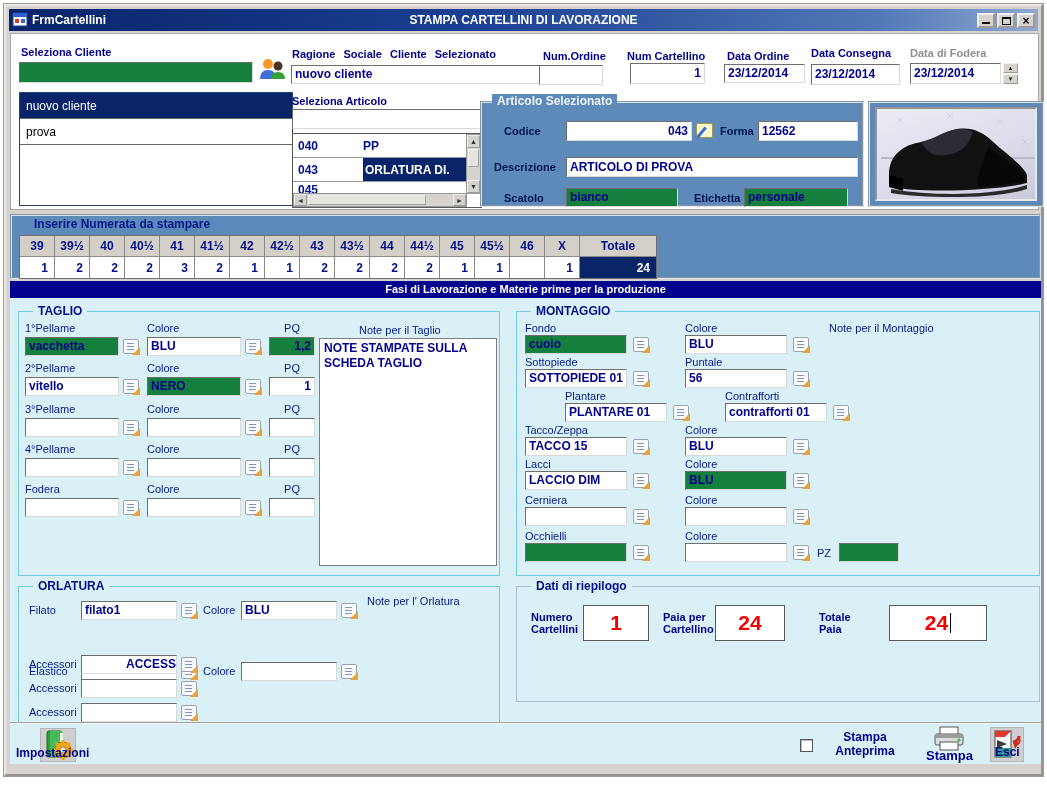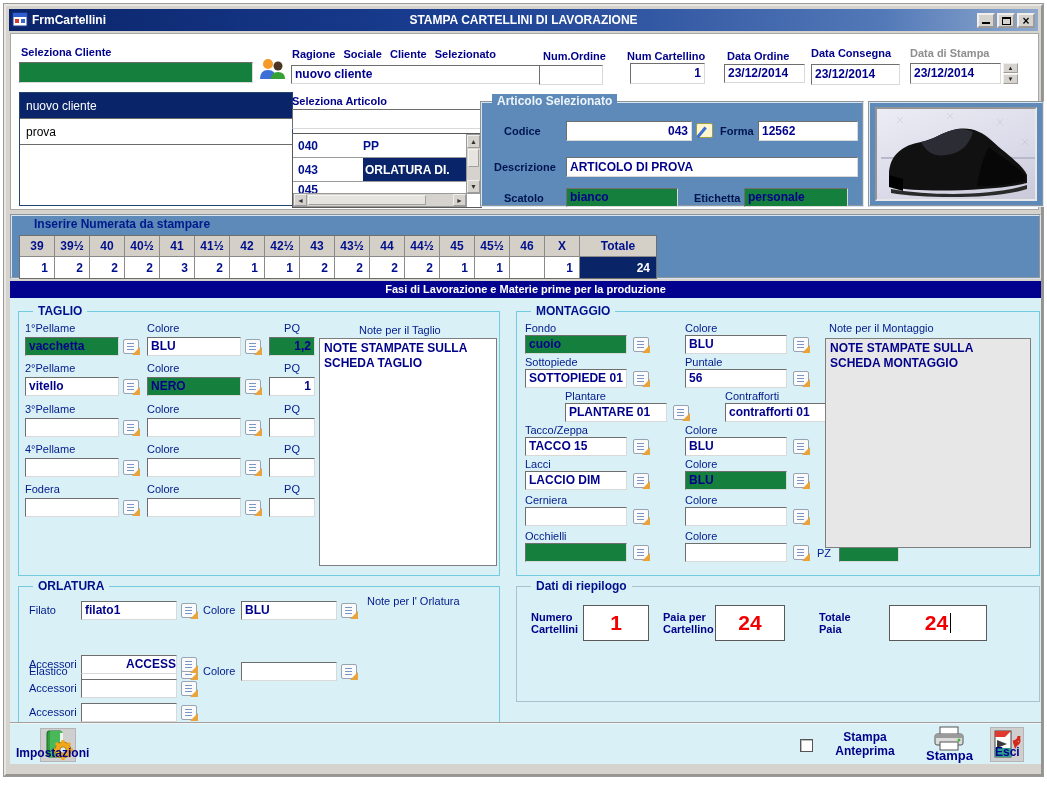--- a/index.html
+++ b/index.html
@@ -137,21 +137,21 @@
 
     <span class="lbl" style="left:616px;top:16px;">Num Cartellino</span>
     <div class="inp right" style="left:619px;top:29px;width:75px;height:21px;line-height:19px;">1</div>
 
     <span class="lbl" style="left:716px;top:16px;">Data Ordine</span>
     <div class="inp" style="left:713px;top:30px;width:81px;height:19px;">23/12/2014</div>
 
     <span class="lbl" style="left:800px;top:13px;">Data Consegna</span>
     <div class="inp" style="left:800px;top:30px;width:89px;height:21px;line-height:19px;">23/12/2014</div>
 
-    <span class="lbl" style="left:899px;top:13px;color:#8e8e8e;">Data di Stampa</span>
+    <span class="lbl" style="left:899px;top:13px;color:#8e8e8e;">Data di Fodera</span>
     <div class="inp" style="left:899px;top:29px;width:91px;height:21px;line-height:19px;">23/12/2014</div>
     <div style="position:absolute;left:992px;top:29px;width:15px;height:21px;">
       <div style="height:10px;background:#d6d3ce;border:1px outset #f0efec;font-size:6px;line-height:8px;text-align:center;color:#222;">▲</div>
       <div style="height:10px;background:#d6d3ce;border:1px outset #f0efec;font-size:6px;line-height:8px;text-align:center;color:#222;margin-top:1px;">▼</div>
     </div>
 
     <div class="grp-blue" style="left:469px;top:67px;width:384px;height:106px;">
       <span class="cap">Articolo Selezionato</span>
       <span class="lbl" style="left:22px;top:22px;color:#001550;">Codice</span>
       <div class="inp right" style="left:84px;top:18px;width:126px;height:20px;line-height:18px;">043</div>
@@ -347,21 +347,20 @@
         <span class="slbl" style="left:8px;top:0;">Occhielli</span>
         <div class="inp gray" style="left:8px;top:13px;width:102px;height:19px;"></div>
         <span class="lk" style="left:116px;top:15px;"></span>
         <span class="slbl" style="left:168px;top:0;">Colore</span>
         <div class="inp" style="left:168px;top:13px;width:102px;height:19px;"></div>
         <span class="lk" style="left:276px;top:15px;"></span>
         <span class="slbl" style="left:300px;top:17px;">PZ</span>
         <div class="inp gray" style="left:322px;top:13px;width:60px;height:19px;"></div>
       </div>
       <span class="slbl" style="left:312px;top:10px;">Note per il Montaggio</span>
-      <div class="note graynote" style="left:308px;top:26px;width:206px;height:210px;">NOTE STAMPATE SULLA SCHEDA MONTAGGIO</div>
     </div>
 
     <div class="grp-cyan" style="left:8px;top:288px;width:482px;height:138px;">
       <span class="cap">ORLATURA</span>
       <div style="position:absolute;left:0;top:12px;width:482px;height:26px;">
         <span class="slbl" style="left:10px;top:5px;">Filato</span>
         <div class="inp" style="left:62px;top:2px;width:96px;height:19px;">filato1</div>
         <span class="lk" style="left:162px;top:4px;"></span>
         <span class="slbl" style="left:184px;top:5px;">Colore</span>
         <div class="inp" style="left:222px;top:2px;width:96px;height:19px;">BLU</div>

